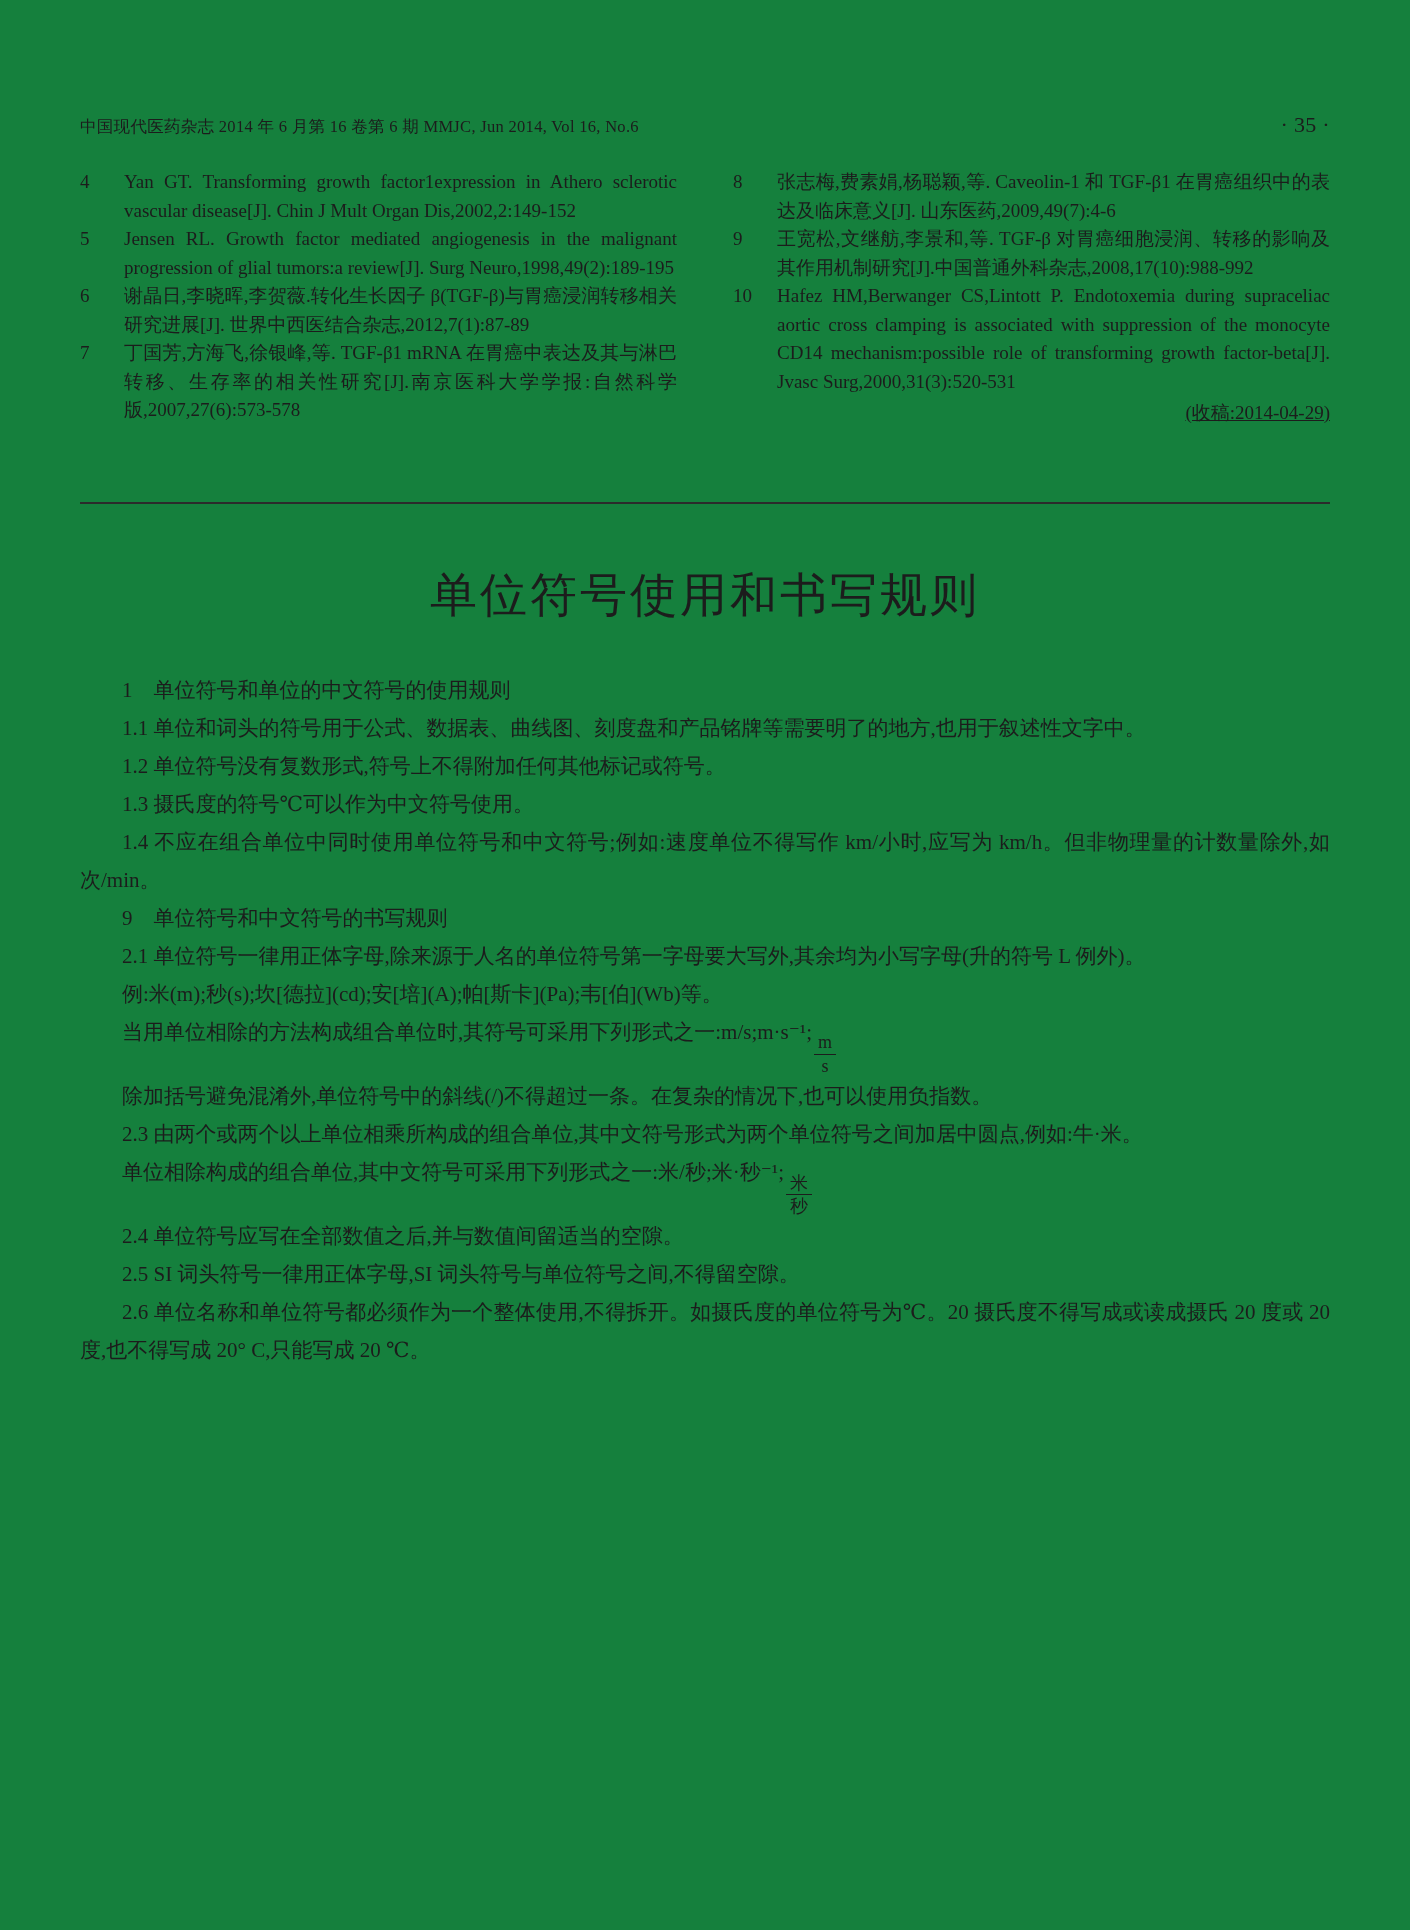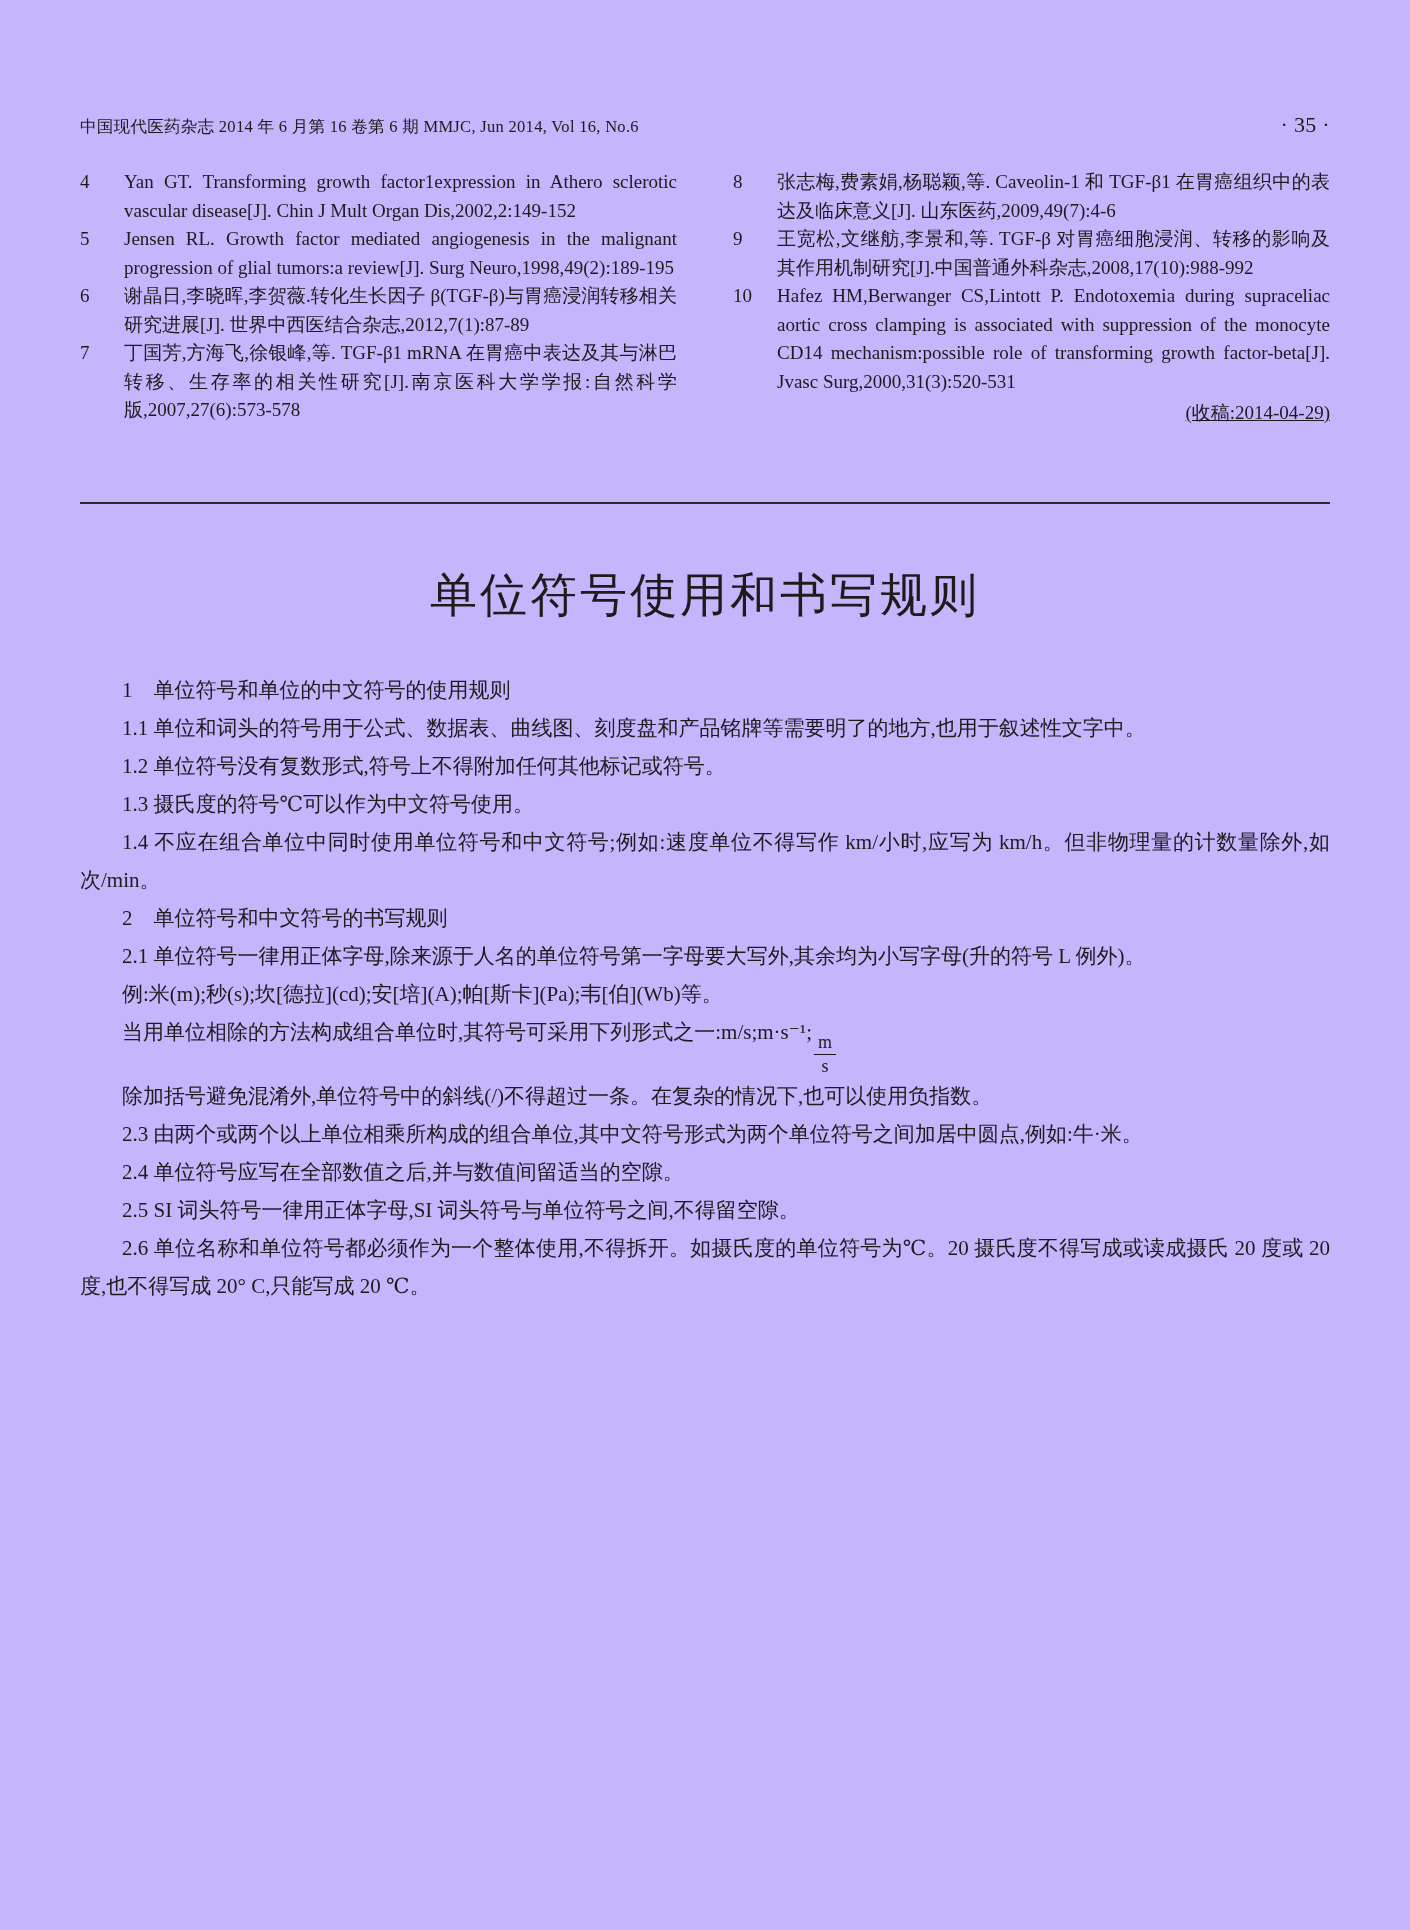--- a/index.html
+++ b/index.html
@@ -1,19 +1,19 @@
 <!DOCTYPE html>
 <html><head>
 <meta charset="utf-8">
 <style>
   html, body { margin: 0; padding: 0; background: #ffffff; }
   .page {
     width: 1410px;
     height: 1930px;
-    background: #c4b5fd;
+    background: #15803d;
     box-sizing: border-box;
     position: relative;
     font-family: "Liberation Serif", "DejaVu Serif", serif;
     color: #1c1c1c;
     overflow: hidden;
   }
   .content { padding: 0 80px; }
 
   
   .page-header {
@@ -133,28 +133,32 @@
     <hr class="separator">
 
     <h1 class="article-title">单位符号使用和书写规则</h1>
 
     <div class="article-body" id="article-body">
         <p class="para">1　单位符号和单位的中文符号的使用规则</p>
         <p class="para">1.1 单位和词头的符号用于公式、数据表、曲线图、刻度盘和产品铭牌等需要明了的地方,也用于叙述性文字中。</p>
         <p class="para">1.2 单位符号没有复数形式,符号上不得附加任何其他标记或符号。</p>
         <p class="para">1.3 摄氏度的符号℃可以作为中文符号使用。</p>
         <p class="para">1.4 不应在组合单位中同时使用单位符号和中文符号;例如:速度单位不得写作 km/小时,应写为 km/h。但非物理量的计数量除外,如次/min。</p>
-        <p class="para">2　单位符号和中文符号的书写规则</p>
+        <p class="para">9　单位符号和中文符号的书写规则</p>
         <p class="para">2.1 单位符号一律用正体字母,除来源于人名的单位符号第一字母要大写外,其余均为小写字母(升的符号 L 例外)。</p>
         <p class="para">例:米(m);秒(s);坎[德拉](cd);安[培](A);帕[斯卡](Pa);韦[伯](Wb)等。</p>
         <p class="para">当用单位相除的方法构成组合单位时,其符号可采用下列形式之一:m/s;m·s⁻¹;<span class="frac">
             <span class="frac-num">m</span>
             <span class="frac-den">s</span>
           </span></p>
         <p class="para">除加括号避免混淆外,单位符号中的斜线(/)不得超过一条。在复杂的情况下,也可以使用负指数。</p>
         <p class="para">2.3 由两个或两个以上单位相乘所构成的组合单位,其中文符号形式为两个单位符号之间加居中圆点,例如:牛·米。</p>
+        <p class="para">单位相除构成的组合单位,其中文符号可采用下列形式之一:米/秒;米·秒⁻¹;<span class="frac">
+            <span class="frac-num">米</span>
+            <span class="frac-den">秒</span>
+          </span></p>
         <p class="para">2.4 单位符号应写在全部数值之后,并与数值间留适当的空隙。</p>
         <p class="para">2.5 SI 词头符号一律用正体字母,SI 词头符号与单位符号之间,不得留空隙。</p>
         <p class="para">2.6 单位名称和单位符号都必须作为一个整体使用,不得拆开。如摄氏度的单位符号为℃。20 摄氏度不得写成或读成摄氏 20 度或 20 度,也不得写成 20° C,只能写成 20 ℃。</p>
       </div>
 
   </div>
 </div>
 
 </body></html>

